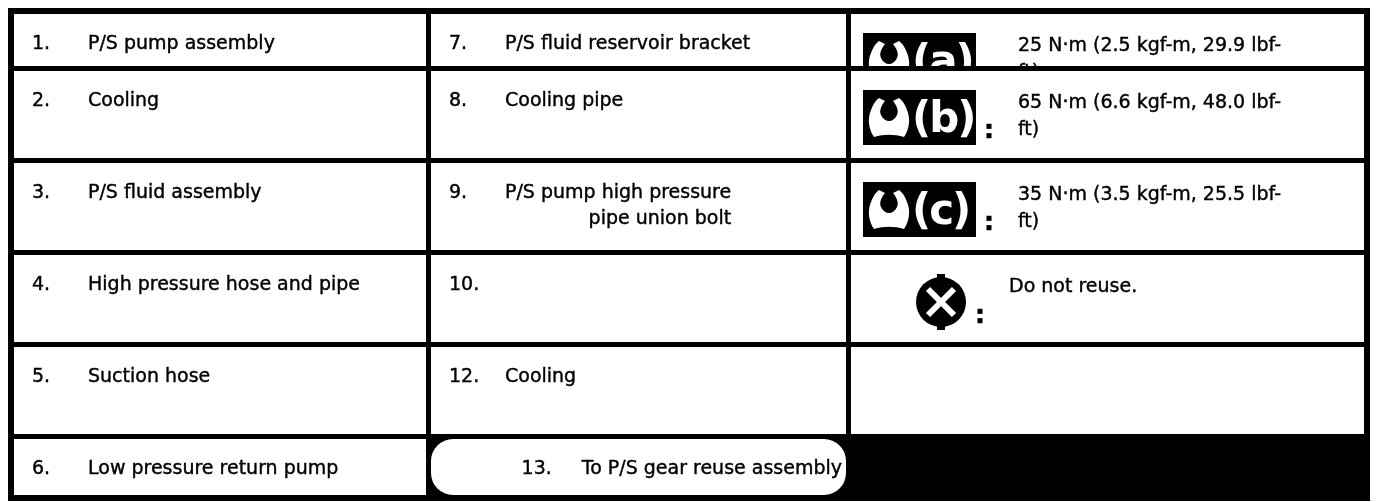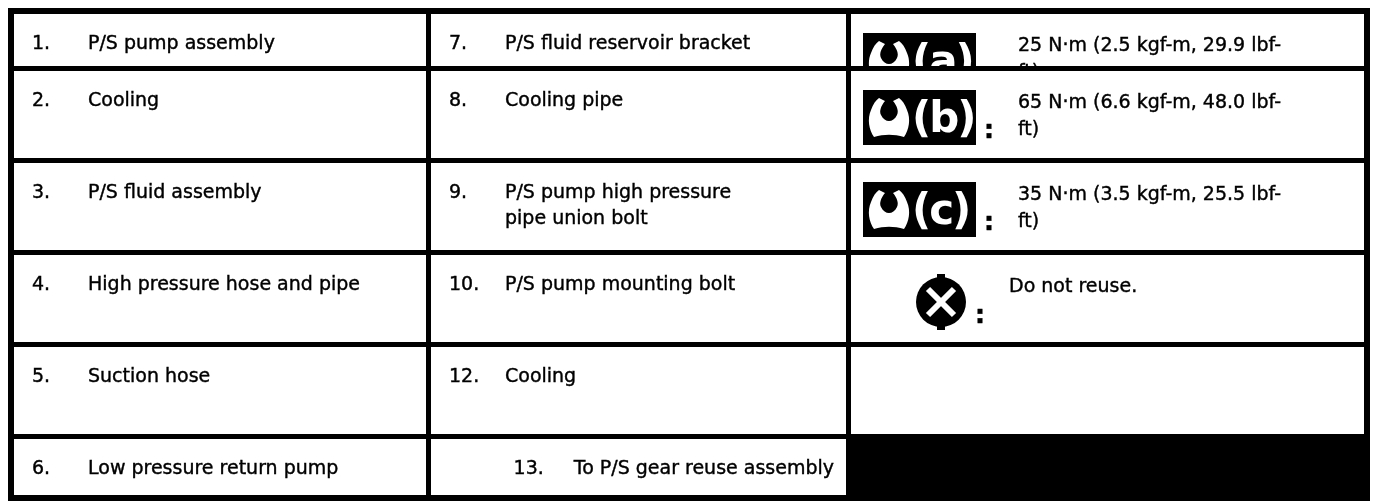--- a/index.html
+++ b/index.html
@@ -43,25 +43,27 @@
     line-height: 26px;
     -webkit-text-stroke: 0.4px #000;
   }
   .cell.item .num {
     width: 56px;
     flex-shrink: 0;
   }
   .cell.item .label {
     white-space: pre-line;
     max-width: 330px;
+    text-align: right;
   }
   
   .cell.item.align-right {
     justify-content: flex-end;
-    padding-right: 12px;
+    padding-right: 4px;
+    border-radius: 22px;
   }
   .cell.item.align-right .num {
     width: auto;
     margin-right: 30px;
   }
   
   .cell.note {
     display: flex;
     align-items: flex-start;
     padding: 17px 8px 0 12px;
@@ -153,21 +155,20 @@
       <span class="num">8.</span>
       <span class="label">Cooling pipe</span>
     </div>
     <div class="cell item">
       <span class="num">9.</span>
       <span class="label">P/S pump high pressure
 pipe union bolt</span>
     </div>
     <div class="cell item">
       <span class="num">10.</span>
-      <span class="label">P/S pump mounting bolt</span>
     </div>
     <div class="cell item">
       <span class="num">12.</span>
       <span class="label">Cooling</span>
     </div>
 
     <div class="cell item align-right">
       <span class="num">13.</span>
       <span class="label">To P/S gear reuse assembly</span>
     </div>

